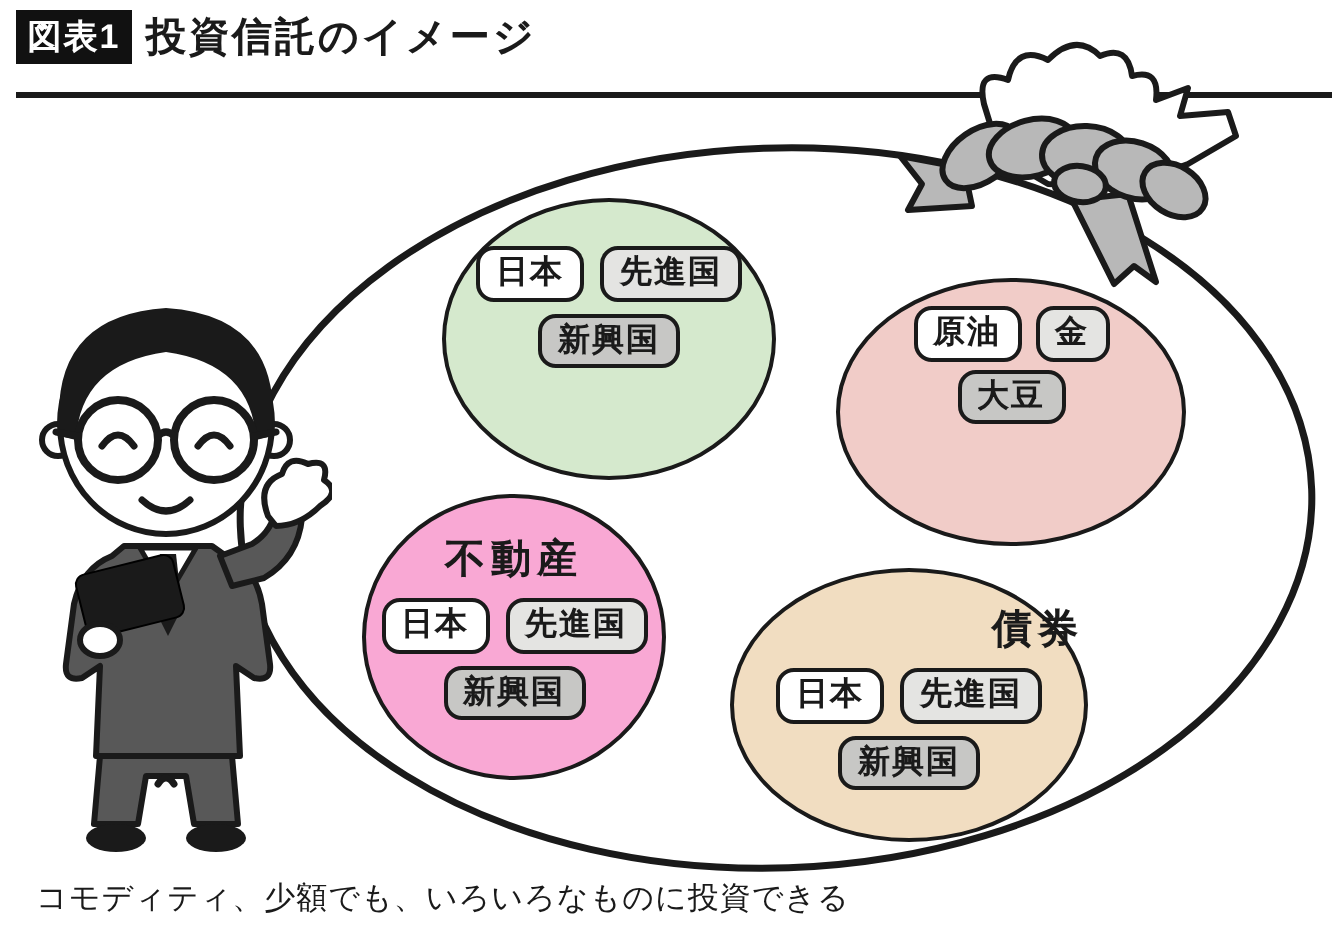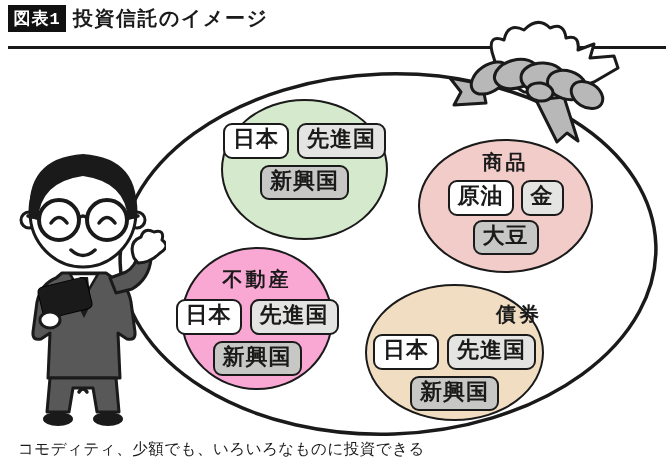--- a/index.html
+++ b/index.html
@@ -1,18 +1,18 @@
 <!DOCTYPE html>
 <html style="--outline: #1a1a1a; --pill-white: #ffffff; --pill-light: #e4e4e2; --pill-mid: #c7c7c5; --bow: #b8b8b8; --suit: #585858; --hair: #1a1a1a;"><head>
 <meta charset="utf-8">
 <style>
   html,body{margin:0;padding:0;background:#fff;}
   .stage{
     position:relative;width:670px;height:469px;background:#ffffff;overflow:hidden;
-    font-family:Liberation Mono, monospace;color:#1a1a1a;
+    font-family:Liberation Sans, sans-serif;color:#1a1a1a;
   }
   
   .hdr-tag{
     position:absolute;left:8px;top:5px;width:58px;height:27px;background:#111;color:#fff;
     font-weight:700;font-size:17px;display:flex;align-items:center;justify-content:center;letter-spacing:1px;
   }
   .hdr-title{
     position:absolute;left:73px;top:5px;height:27px;display:flex;align-items:center;
     font-size:20px;font-weight:700;letter-spacing:1.5px;
   }
@@ -24,21 +24,21 @@
   .group{
     position:absolute;border:2.5px solid var(--outline,#1a1a1a);border-radius:50%;
     text-align:center;box-sizing:border-box;
   }
   .g-title{font-size:20px;font-weight:700;letter-spacing:3px;}
   .g-sub{font-size:12px;font-weight:700;margin-top:-2px;letter-spacing:0;}
   .g-sub:empty{display:none;}
   .pill-row{display:flex;justify-content:center;gap:8px;margin-top:6px;}
   .pill{
     display:inline-block;border:2px solid var(--outline,#1a1a1a);border-radius:9px;
-    padding:1px 8px;font-size:22px;font-weight:600;letter-spacing:1px;line-height:1.35;white-space:nowrap;
+    padding:1px 8px;font-size:16px;font-weight:600;letter-spacing:1px;line-height:1.35;white-space:nowrap;
   }
   .tone-white{background:var(--pill-white,#ffffff);}
   .tone-light{background:var(--pill-light,#e4e4e2);}
   .tone-mid{background:var(--pill-mid,#c7c7c5);}
   .g-stocks{left:221px;top:99px;width:167px;height:141px;padding-top:16px;}
   .g-commodities{left:418px;top:139px;width:175px;height:134px;padding-top:8px;}
   .g-commodities .pill-row{margin-top:4px;gap:7px;text-align:right;}
   .g-realestate{left:181px;top:247px;width:152px;height:143px;padding-top:17px;}
   .g-bonds{left:365px;top:284px;width:179px;height:137px;padding-top:15px;text-align:right;}
   
@@ -85,21 +85,20 @@
           <span class="pill tone-white">日本</span>
           <span class="pill tone-light">先進国</span>
         </div>
         <div class="pill-row">
           <span class="pill tone-mid">新興国</span>
         </div>
       </div>
   </div>
 
   <div class="group g-commodities" style="background: rgb(241, 204, 200);">
-    <div class="g-title">商品</div>
     <div class="pills">
         <div class="pill-row">
           <span class="pill tone-white">原油</span>
           <span class="pill tone-light">金</span>
         </div>
         <div class="pill-row">
           <span class="pill tone-mid">大豆</span>
         </div>
       </div>
   </div>

